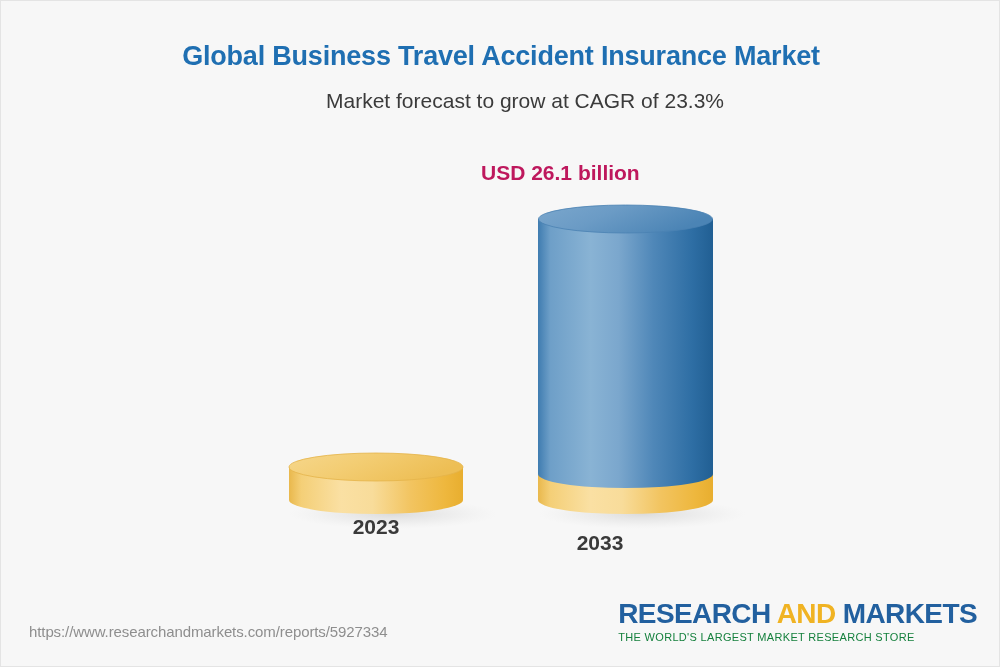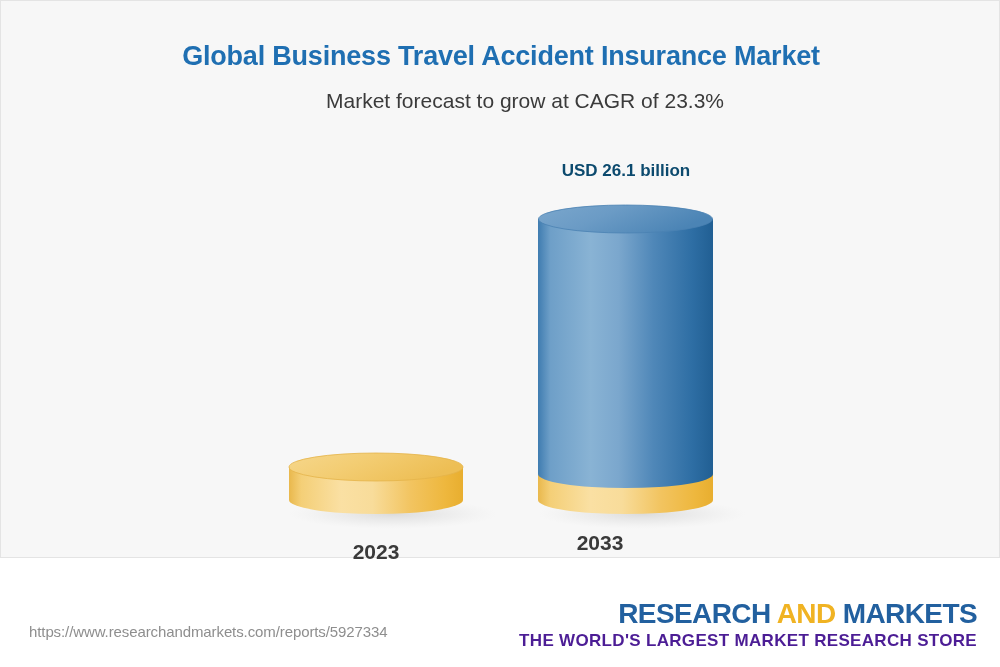--- a/index.html
+++ b/index.html
@@ -4,21 +4,21 @@
 <style>
   * { margin:0; padding:0; box-sizing:border-box; }
   html,body { background:#ffffff; }
   body {
     width:1000px; height:667px;
     font-family:"Liberation Sans", sans-serif;
     overflow:hidden;
   }
   #canvas {
     position:relative;
-    width:1000px; height:558px;
+    width:1000px; height:667px;
     background:#f7f7f7;
     border:1px solid #e4e4e4;
   }
 
   
   #chart-title {
     position:absolute; top:40px; left:0; width:1000px;
     text-align:center;
     font-size:27px; font-weight:bold;
     color:#1f6fb2;
@@ -31,60 +31,58 @@
     color:#3b3b3b;
     margin-left:24px;
   }
 
   
   #plot { position:absolute; left:0; top:0; width:1000px; height:600px; }
 
   
   .value-label {
     position:absolute;
-    font-size:17px; font-weight:bold;
-    color:#0c4a6e;
-    text-align:center;
+    font-size:21px; font-weight:bold;
+    color:#be185d;
     white-space:nowrap;
   }
   #label-2023 { left:230px; top:408px; width:290px; }
   #label-2033 { left:480px; top:160px; width:290px; }
 
   
   .cat-label {
     position:absolute;
     font-size:21px; font-weight:bold;
     color:#3a3a3a;
     text-align:center;
     white-space:nowrap;
   }
-  #cat-2023 { left:230px; top:539px; width:290px; }
+  #cat-2023 { left:230px; top:514px; width:290px; }
   #cat-2033 { left:454px; top:530px; width:290px; }
 
   
   #footer-url {
     position:absolute; left:28px; top:622px;
     font-size:15px; color:#8e8e8e;
     letter-spacing:-0.1px;
   }
   #logo {
     position:absolute; right:22px; top:598px;
-    text-align:right;
   }
   #logo-main {
     font-size:28px; font-weight:bold;
     color:#22609f;
     letter-spacing:-0.6px;
     line-height:1.05;
     white-space:nowrap;
   }
   #logo-main .gold { color:#f0b323; }
   #logo-tag {
-    font-size:17px; font-weight:bold;
-    color:#4c1d95;
+    font-size:11px; font-weight:normal;
+    color:#15803d;
     letter-spacing:0.32px;
     white-space:nowrap;
     margin-top:3px;
   }
 </style>
 </head>
 <body>
 
 <div id="canvas">
 

